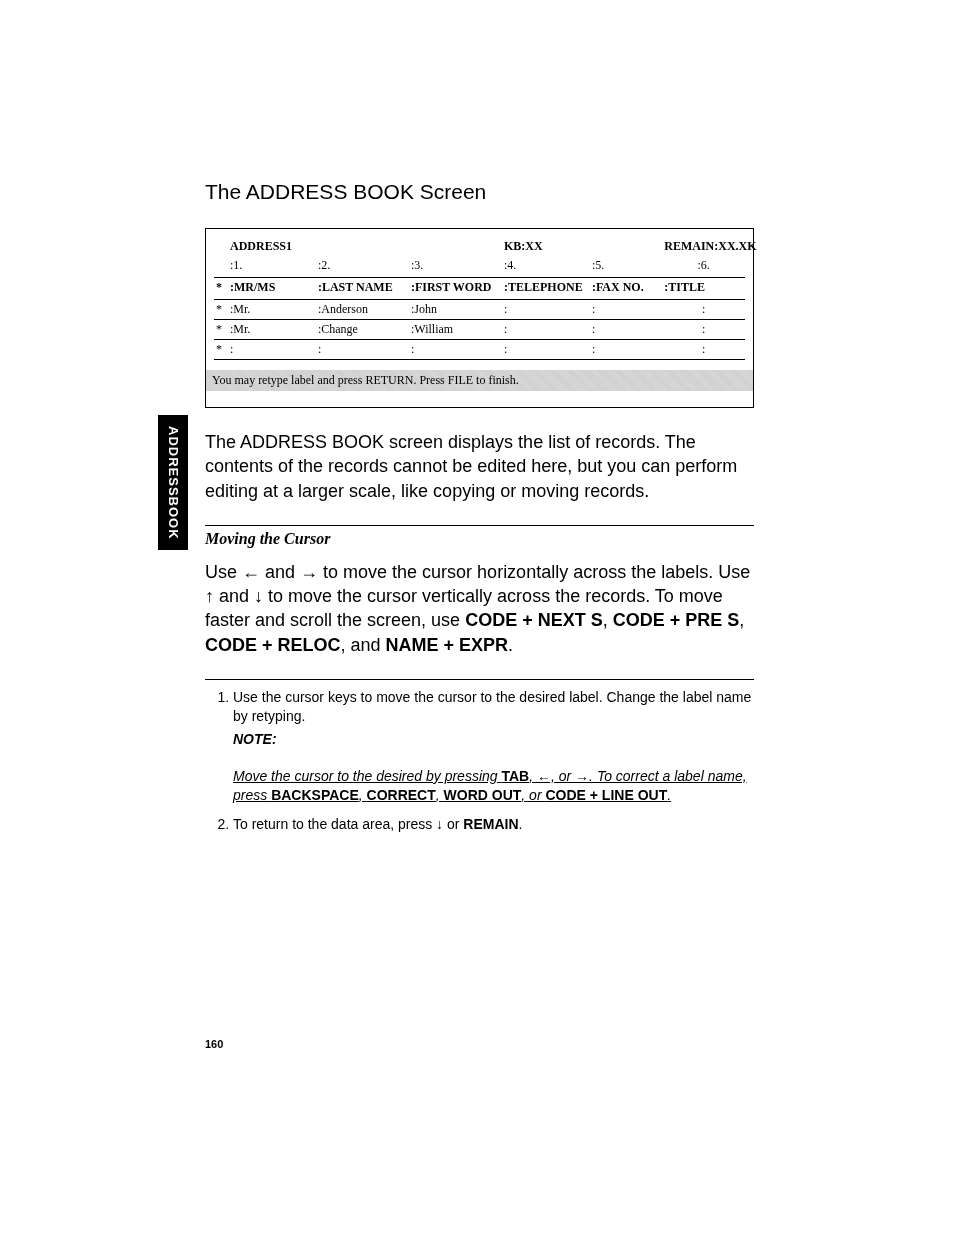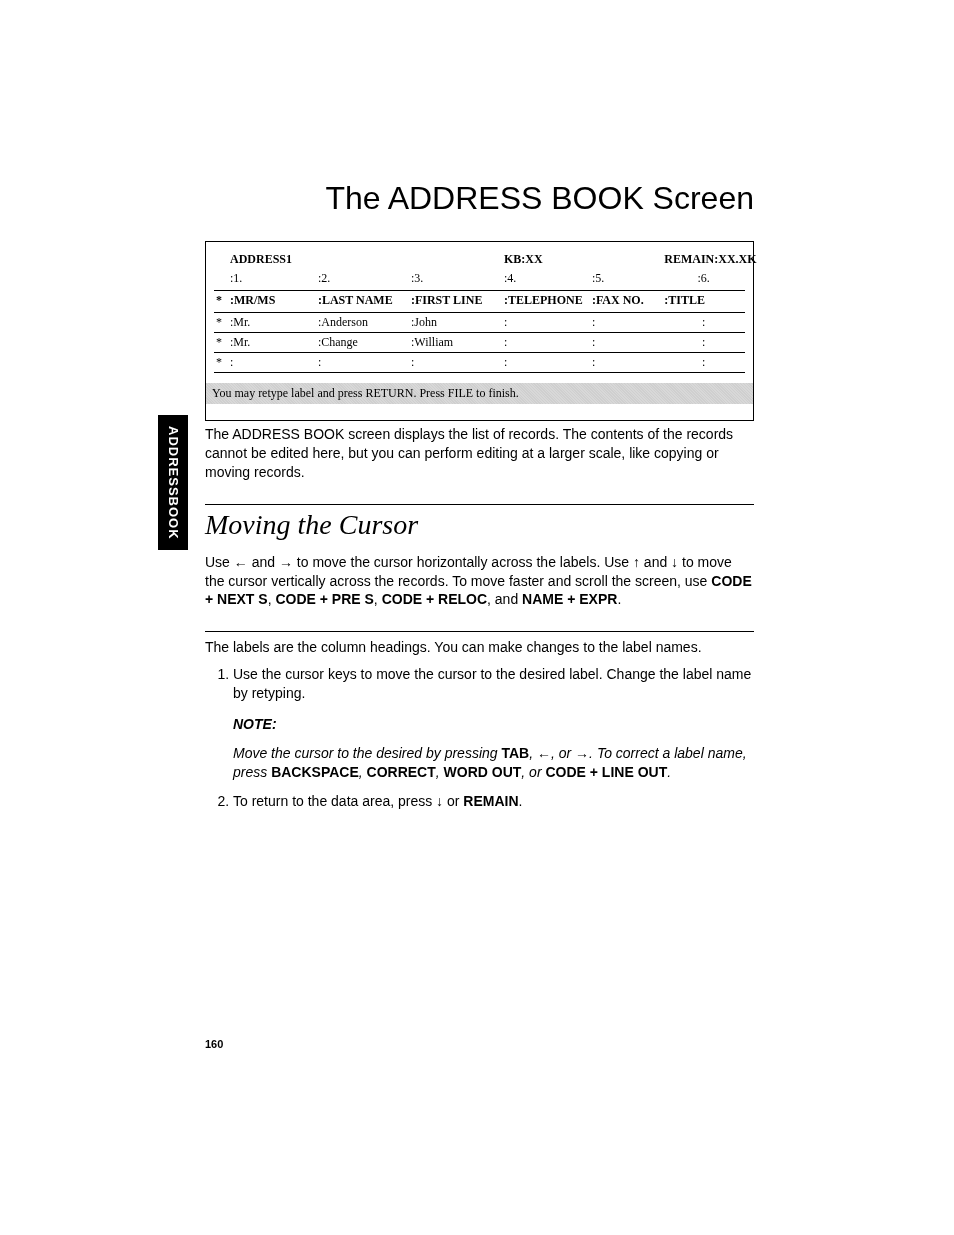--- a/index.html
+++ b/index.html
@@ -29,25 +29,24 @@
   font-weight: bold;
   font-size: 13px;
   writing-mode: vertical-rl;
   text-orientation: mixed;
   display: flex;
   align-items: center;
   justify-content: center;
   letter-spacing: 1px;
 }
 .title {
-  font-size: 32px;
+  font-size: 21px;
   font-weight: normal;
   margin: 0 0 24px 0;
   font-family: Arial, Helvetica, sans-serif;
-  text-align: right;
 }
 .screen {
   border: 1px solid #000;
   padding: 6px 8px 16px 8px;
   font-family: "Times New Roman", serif;
   font-size: 12px;
 }
 .screen table {
   width: 100%;
   border-collapse: collapse;
@@ -65,53 +64,54 @@
 .screen .colbullet { width: 14px; }
 .status {
   background: #d0d0d0;
   background-image: repeating-linear-gradient(45deg, #cfcfcf 0 1px, #d8d8d8 1px 2px);
   font-family: "Times New Roman", serif;
   font-size: 12px;
   padding: 3px 6px;
   margin: 10px -8px 0 -8px;
 }
 .para {
-  margin: 4px 0 0 0;
-  font-size: 14px;
+  margin: 22px 0 0 0;
+  font-size: 18px;
   line-height: 1.35;
 }
 .section-rule {
   border: none;
   border-top: 1.5px solid #000;
   margin: 22px 0 4px 0;
 }
 .subhead {
   font-family: "Times New Roman", serif;
   font-style: italic;
-  font-size: 28px;
-  font-weight: normal;
+  font-size: 16px;
+  font-weight: bold;
   margin: 0 0 12px 0;
 }
 ol.steps {
   margin: 8px 0 0 0;
   padding-left: 28px;
 }
 ol.steps li {
   margin-bottom: 10px;
   line-height: 1.35;
 }
 .note-label {
   font-weight: bold;
   font-style: italic;
-  margin-top: 12px;
+  margin-top: 4px;
 }
 .note-body {
   font-style: italic;
-  margin: 10px 0 8px 0;
+  margin: 18px 0 8px 0;
   line-height: 1.35;
+  text-decoration: underline;
 }
 .pagenum {
   position: absolute;
   left: 205px;
   bottom: 185px;
   font-size: 11px;
   font-weight: bold;
   text-align: right;
 }
 .b { font-weight: bold; font-style: normal; }
@@ -153,21 +153,21 @@
         <td>:5.</td>
         <td style="text-align:center">:6.</td>
       </tr>
       <tr class="divider">
             <td colspan="7"></td>
           </tr>
       <tr class="labels">
         <td>*</td>
         <td>:MR/MS</td>
         <td>:LAST NAME</td>
-        <td>:FIRST LINE</td>
+        <td>:FIRST WORD</td>
         <td>:TELEPHONE</td>
         <td>:FAX NO.</td>
         <td style="text-align:left">:TITLE</td>
       </tr>
       <tr class="divider">
             <td colspan="7"></td>
           </tr>
       <tr>
         <td>*</td>
         <td>:Mr.</td>
@@ -211,21 +211,20 @@
 
   <p class="para">The ADDRESS BOOK screen displays the list of records. The contents of the records cannot be edited here, but you can perform editing at a larger scale, like copying or moving records.</p>
 
   <hr class="section-rule">
   <h2 class="subhead">Moving the Cursor</h2>
   <p class="para" style="margin-top:6px">
     <span>Use ← and → to move the cursor horizontally across the labels. Use ↑ and ↓ to move the cursor vertically across the records. To move faster and scroll the screen, use </span><span class="b">CODE + NEXT S</span><span>, </span><span class="b">CODE + PRE S</span><span>, </span><span class="b">CODE + RELOC</span><span>, and </span><span class="b">NAME + EXPR</span><span>.</span>
   </p>
 
   <hr class="section-rule">
-  <p class="para" style="margin-top:6px">The labels are the column headings. You can make changes to the label names.</p>
 
   <ol class="steps">
     <li>
       <div>Use the cursor keys to move the cursor to the desired label. Change the label name by retyping.</div>
       <div class="note-label">NOTE:</div>
       <div class="note-body">
         <span>Move the cursor to the desired by pressing </span><span class="b">TAB</span><span>, ←, or →. To correct a label name, press </span><span class="b">BACKSPACE</span><span>, </span><span class="b">CORRECT</span><span>, </span><span class="b">WORD OUT</span><span>, or </span><span class="b">CODE + LINE OUT</span><span>.</span>
       </div>
     </li>
     <li>

